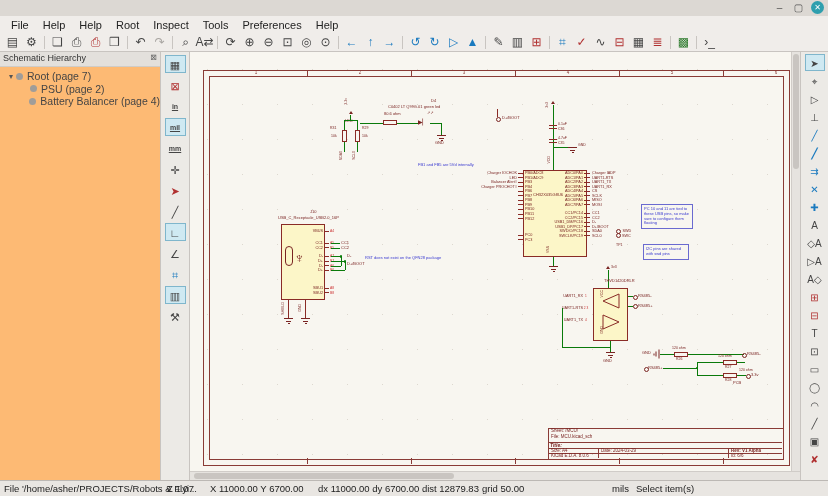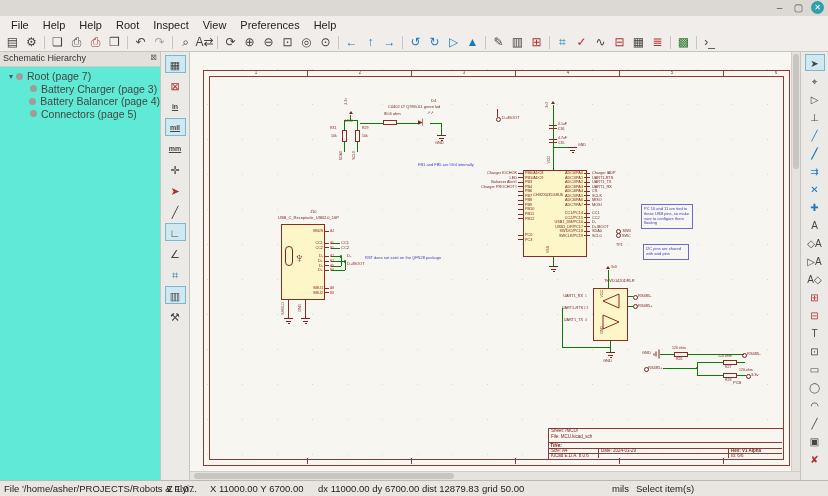--- a/index.html
+++ b/index.html
@@ -15,21 +15,21 @@
   .menu-item{font-size:11px;color:#222;padding:1px 7px;}
   .toolbar{position:absolute;left:0;top:33px;width:828px;height:19px;background:#f0edea;border-bottom:1px solid #c8c4c0;display:flex;align-items:center;padding-left:3px;box-sizing:border-box;}
   .tbi{width:19px;height:17px;line-height:17px;text-align:center;font-size:12px;color:#454545;flex:0 0 auto;}
   .tbi.sep{width:1px;height:13px;background:#c9c5c1;margin:0 3px;}
   .c-blue{color:#1a7abf !important;}
   .c-red{color:#b03030 !important;}
   .c-green{color:#2c7a2c !important;}
   .dim{color:#a8a5a1 !important;}
   
   .main{position:absolute;left:0;top:52px;width:828px;height:428px;display:flex;}
-  .hier{width:161px;height:428px;background:#5eead4;border-right:1px solid #c8c4c0;box-sizing:border-box;}
+  .hier{width:161px;height:428px;background:#fdba74;border-right:1px solid #c8c4c0;box-sizing:border-box;}
   .hier-h{height:12px;background:#e3e0dc;border-bottom:1px solid #cfccc8;font-size:9px;color:#333;padding:1px 3px;position:relative;}
   .hier-x{position:absolute;right:3px;top:1px;font-size:8px;color:#666;}
   .tree{padding-top:3px;}
   .hitem{display:flex;align-items:center;height:12.5px;font-size:10.5px;color:#454545;white-space:nowrap;}
   .hitem .twisty{width:10px;text-align:center;font-size:8px;color:#555;margin-left:6px;}
   .hitem.child .twisty{margin-left:20px;}
   .bullet{width:7px;height:7px;border-radius:50%;background:#a09d99;margin-right:4px;flex:0 0 auto;}
   .hitem.sel .bullet{background:#1d93a7;}
   .hitem.sel .hlabel{background:#1d93a7;color:#fff;padding:0 4px;border-radius:2px;font-weight:bold;}
   .ltb{width:29px;height:428px;background:#eceae6;border-right:1px solid #c8c4c0;box-sizing:border-box;display:flex;flex-direction:column;align-items:center;padding-top:3px;}
@@ -120,21 +120,21 @@
       <span class="wb close">✕</span>
     </div>
   </div>
 
   <div class="menubar">
       <span class="menu-item">File</span>
       <span class="menu-item">Help</span>
       <span class="menu-item">Help</span>
       <span class="menu-item">Root</span>
       <span class="menu-item">Inspect</span>
-      <span class="menu-item">View</span>
+      <span class="menu-item">Tools</span>
       <span class="menu-item">Preferences</span>
       <span class="menu-item">Help</span>
     </div>
 
   <div class="toolbar">
       <span class="tbi">▤</span>
       <span class="tbi">⚙</span>
       <span class="tbi sep"></span>
       <span class="tbi">❏</span>
       <span class="tbi">⎙</span>
@@ -188,31 +188,26 @@
       </div>
       <div class="tree">
           <div class="hitem root">
           <span class="twisty">▾</span>
           <span class="bullet"></span>
           <span class="hlabel">Root (page 7)</span>
         </div>
           <div class="hitem child">
           <span class="twisty"></span>
           <span class="bullet"></span>
-          <span class="hlabel">Battery Charger (page 3)</span>
+          <span class="hlabel">PSU (page 2)</span>
         </div>
           <div class="hitem child">
           <span class="twisty"></span>
           <span class="bullet"></span>
           <span class="hlabel">Battery Balancer (page 4)</span>
-        </div>
-          <div class="hitem child">
-          <span class="twisty"></span>
-          <span class="bullet"></span>
-          <span class="hlabel">Connectors (page 5)</span>
         </div>
         </div>
     </div>
 
     <div class="ltb">
         <span class="lti active">▦</span>
         <span class="lti c-red">⊠</span>
         <span class="lti txt">in</span>
         <span class="lti txt active">mil</span>
         <span class="lti txt">mm</span>

